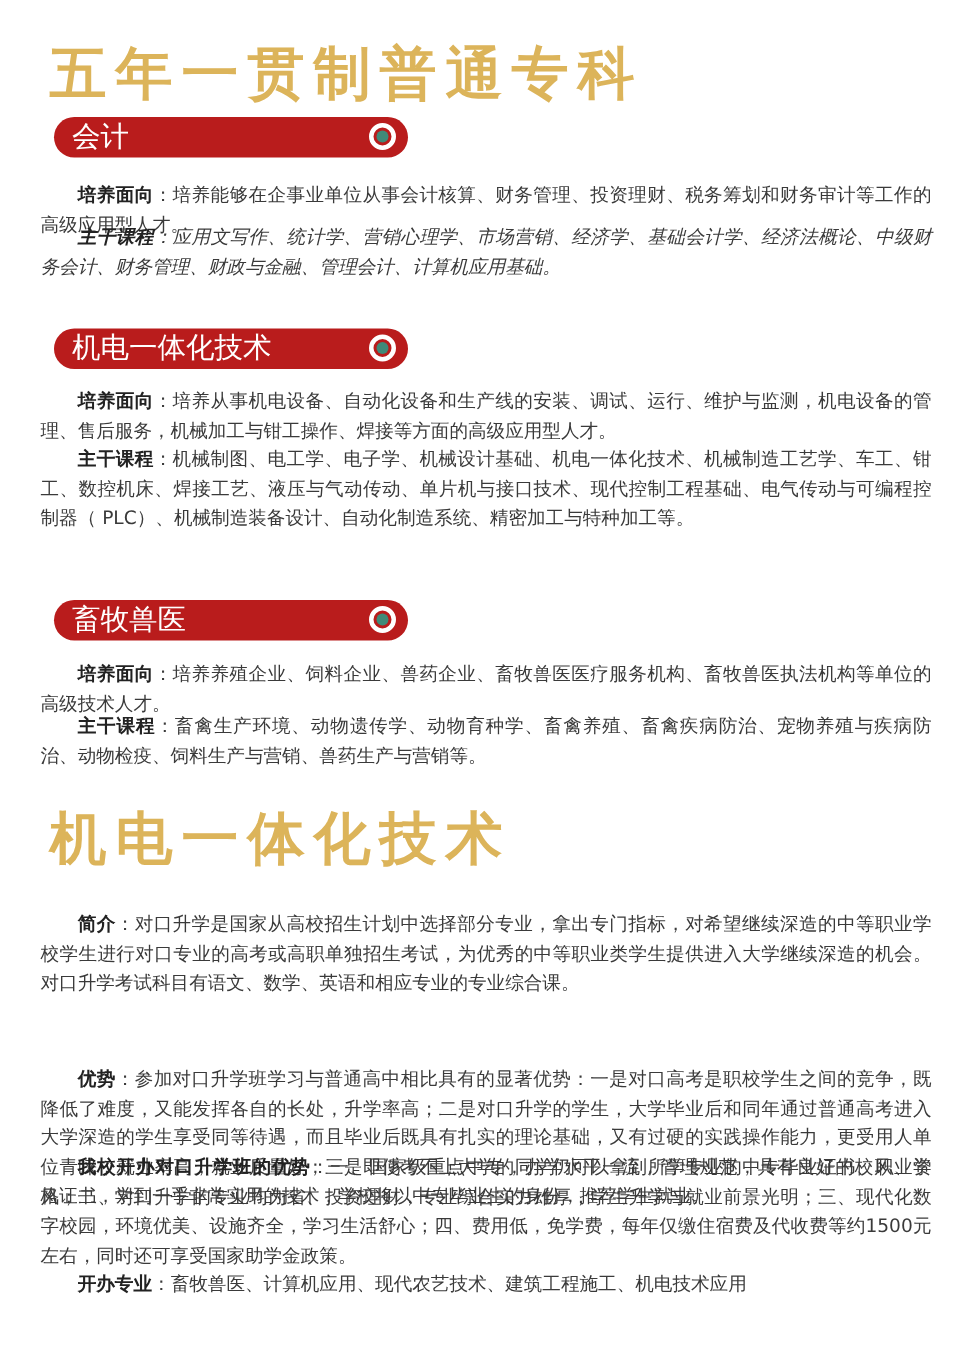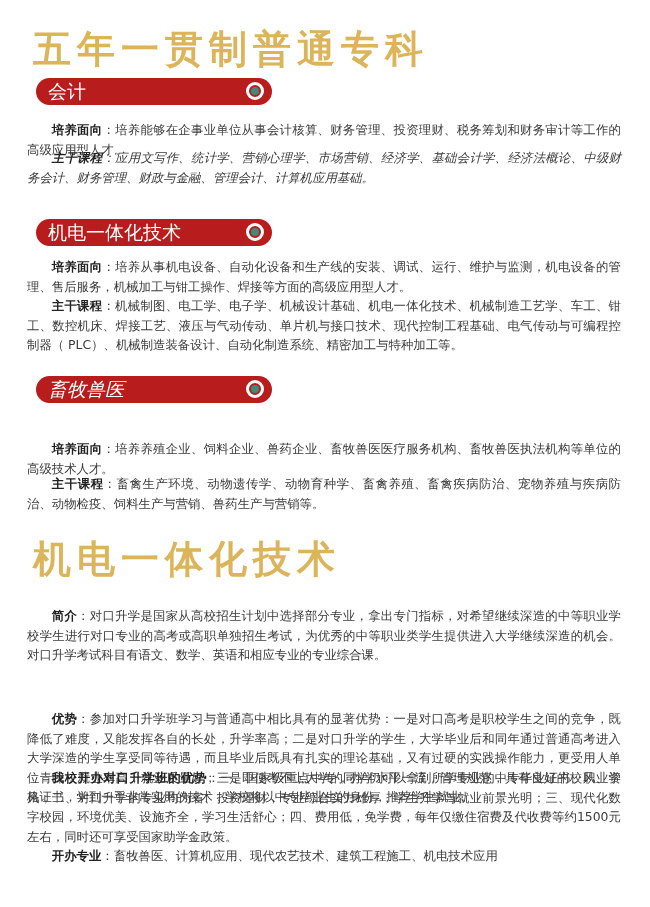--- a/index.html
+++ b/index.html
@@ -25,21 +25,21 @@
   <div class="para" style="top:120px;"><b>培养面向</b><span>：培养能够在企事业单位从事会计核算、财务管理、投资理财、税务筹划和财务审计等工作的高级应用型人才。</span></div>
   <div class="para" style="top:148px;font-style:italic;"><b>主干课程</b><span>：应用文写作、统计学、营销心理学、市场营销、经济学、基础会计学、经济法概论、中级财务会计、财务管理、财政与金融、管理会计、计算机应用基础。</span></div>
 
   <div class="pill" style="top:219px;">
     <span class="lbl">机电一体化技术</span>
     <span class="ring"></span>
   </div>
   <div class="para" style="top:257px;"><b>培养面向</b><span>：培养从事机电设备、自动化设备和生产线的安装、调试、运行、维护与监测，机电设备的管理、售后服务，机械加工与钳工操作、焊接等方面的高级应用型人才。</span></div>
   <div class="para" style="top:296px;"><b>主干课程</b><span>：机械制图、电工学、电子学、机械设计基础、机电一体化技术、机械制造工艺学、车工、钳工、数控机床、焊接工艺、液压与气动传动、单片机与接口技术、现代控制工程基础、电气传动与可编程控制器（ PLC）、机械制造装备设计、自动化制造系统、精密加工与特种加工等。</span></div>
 
-  <div class="pill" style="top:376px;font-style:italic;">
+  <div class="pill" style="top:400px;">
     <span class="lbl">畜牧兽医</span>
     <span class="ring"></span>
   </div>
   <div class="para" style="top:439px;"><b>培养面向</b><span>：培养养殖企业、饲料企业、兽药企业、畜牧兽医医疗服务机构、畜牧兽医执法机构等单位的高级技术人才。</span></div>
   <div class="para" style="top:475px;font-family:Liberation Serif, serif;"><b>主干课程</b><span>：畜禽生产环境、动物遗传学、动物育种学、畜禽养殖、畜禽疾病防治、宠物养殖与疾病防治、动物检疫、饲料生产与营销、兽药生产与营销等。</span></div>
 </div>
 
 <div>
   <div class="title" style="top:537px;">机电一体化技术</div>
   <div class="para" style="top:606px;"><b>简介</b><span>：对口升学是国家从高校招生计划中选择部分专业，拿出专门指标，对希望继续深造的中等职业学校学生进行对口专业的高考或高职单独招生考试，为优秀的中等职业类学生提供进入大学继续深造的机会。对口升学考试科目有语文、数学、英语和相应专业的专业综合课。</span></div>

